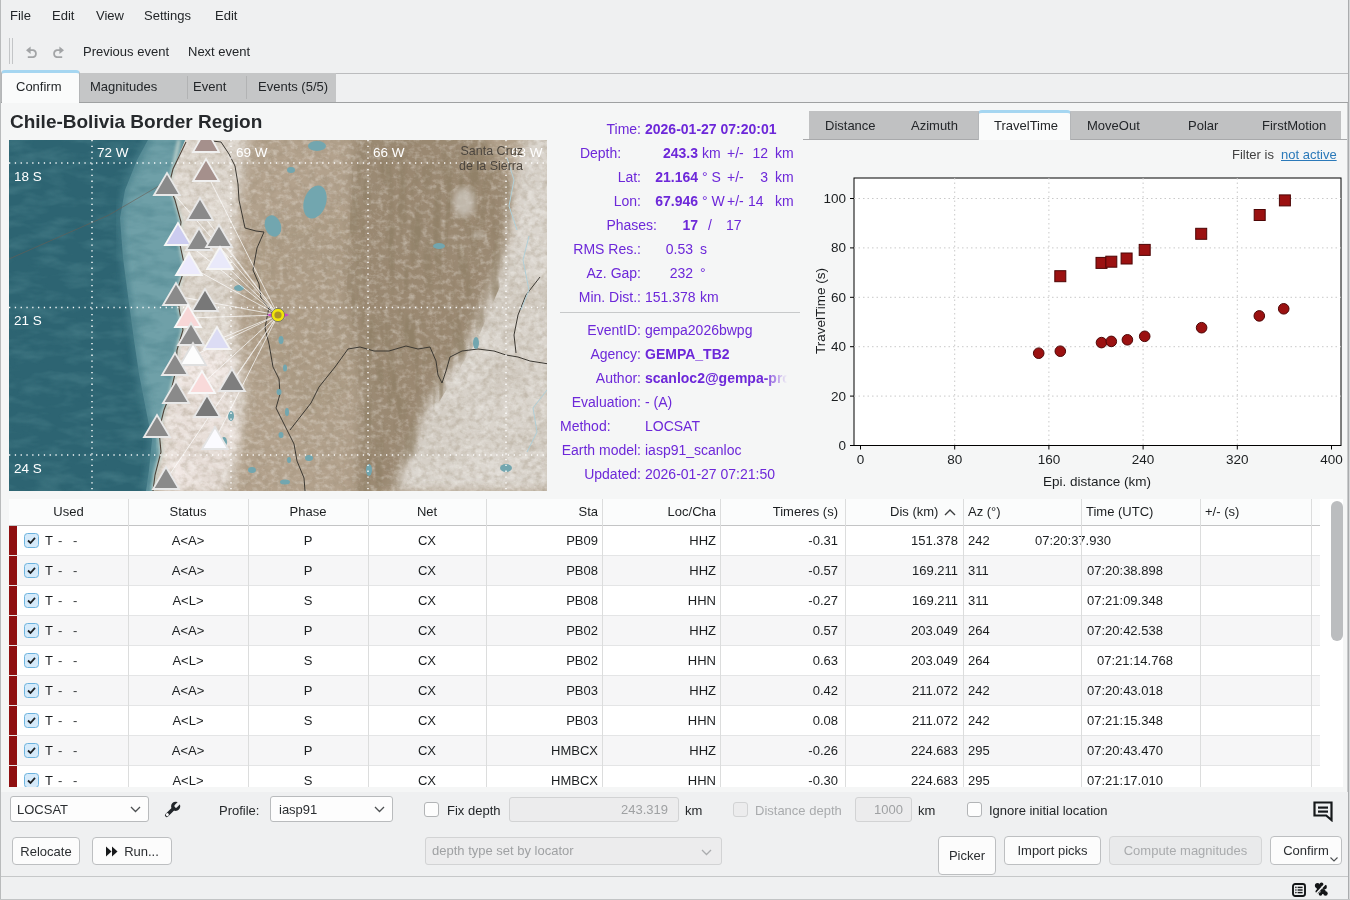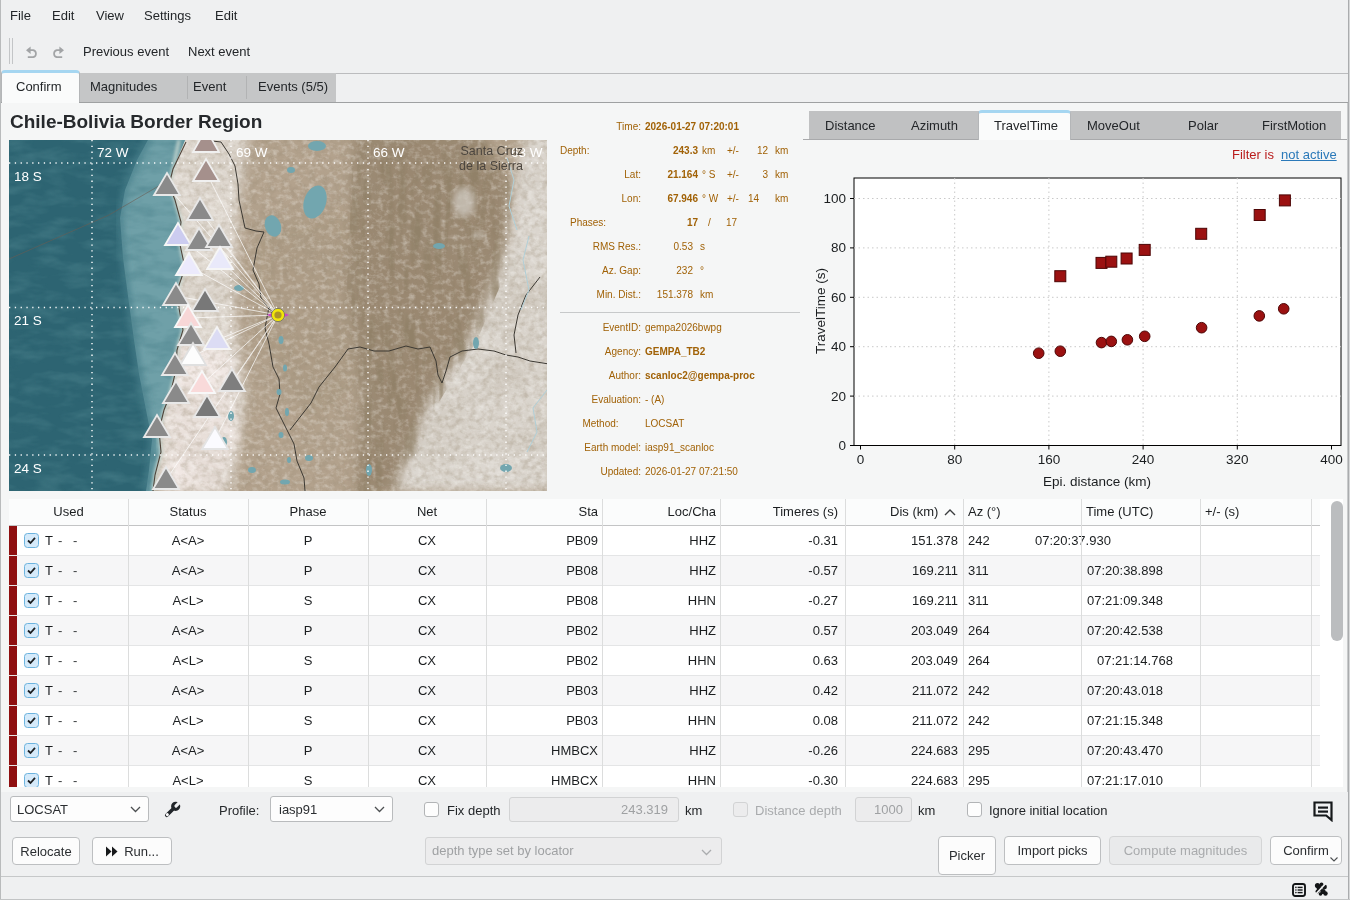--- a/index.html
+++ b/index.html
@@ -226,42 +226,42 @@
 <polygon points="144,349 170,349 157,327" fill="#8a8a8a" stroke="#e8e8e8"></polygon>
 </g>
 
 <polygon points="258,175 264,172.4 264,177.6" fill="#cb42cb"></polygon>
 <polygon points="280,175 274,172.4 274,177.6" fill="#cb42cb"></polygon>
 <circle cx="269" cy="175" r="5" fill="#ad9327" stroke="#f2e60a" stroke-width="2.8"></circle>
 <circle cx="269" cy="175" r="6.6" fill="none" stroke="#77775f" stroke-width="0.9"></circle>
 </g>
 </svg>
 
-<div class="abs" style="left:560px;top:103px;width:240px;height:389px;font-size:10px;color:#a16207">
+<div class="abs" style="left:560px;top:103px;width:240px;height:389px;font-size:14px;color:#6d28d9">
 <div class="abs" style="left:0;top:18px;width:81px;text-align:right">Time:</div>
     <div class="abs" style="left:85px;top:18px;font-weight:bold">2026-01-27 07:20:01</div>
-<div class="abs" style="left:0;top:42px;width:81px;text-align:left">Depth:</div>
+<div class="abs" style="left:0;top:42px;width:81px;text-align:center">Depth:</div>
     <div class="abs" style="left:85px;top:42px;width:53px;text-align:right;font-weight:bold">243.3</div>
     <div class="abs" style="left:142px;top:42px">km</div>
     <div class="abs" style="left:167px;top:42px">+/-</div>
     <div class="abs" style="left:188px;top:42px;width:20px;text-align:right">12</div>
     <div class="abs" style="left:215px;top:42px">km</div>
 <div class="abs" style="left:0;top:66px;width:81px;text-align:right">Lat:</div>
     <div class="abs" style="left:85px;top:66px;width:53px;text-align:right;font-weight:bold">21.164</div>
     <div class="abs" style="left:142px;top:66px">° S</div>
     <div class="abs" style="left:167px;top:66px">+/-</div>
     <div class="abs" style="left:188px;top:66px;width:20px;text-align:right">3</div>
     <div class="abs" style="left:215px;top:66px">km</div>
 <div class="abs" style="left:0;top:90px;width:81px;text-align:right">Lon:</div>
     <div class="abs" style="left:85px;top:90px;width:53px;text-align:right;font-weight:bold">67.946</div>
     <div class="abs" style="left:142px;top:90px">° W</div>
     <div class="abs" style="left:167px;top:90px">+/-</div>
     <div class="abs" style="left:188px;top:90px;width:20px;">14</div>
     <div class="abs" style="left:215px;top:90px">km</div>
-<div class="abs" style="left:10px;top:114px;width:81px;text-align:left">Phases:</div>
+<div class="abs" style="left:16px;top:114px;width:81px;text-align:right">Phases:</div>
     <div class="abs" style="left:85px;top:114px;width:53px;text-align:right;font-weight:bold">17</div>
     <div class="abs" style="left:148px;top:114px">/</div>
     <div class="abs" style="left:166px;top:114px">17</div>
 <div class="abs" style="left:0;top:138px;width:81px;text-align:right">RMS Res.:</div>
     <div class="abs" style="left:85px;top:138px;width:48px;text-align:right">0.53</div>
     <div class="abs" style="left:140px;top:138px">s</div>
 <div class="abs" style="left:0;top:162px;width:81px;text-align:right">Az. Gap:</div>
     <div class="abs" style="left:85px;top:162px;width:48px;text-align:right">232</div>
     <div class="abs" style="left:140px;top:162px">°</div>
 <div class="abs" style="left:0;top:186px;width:81px;text-align:right">Min. Dist.:</div>
@@ -269,39 +269,39 @@
     <div class="abs" style="left:140px;top:186px">km</div>
 <div class="abs" style="left:0;top:209px;width:240px;height:1px;background:#c7c9ca"></div>
 <div class="abs" style="left:0;top:219px;width:81px;text-align:right">EventID:</div>
     <div class="abs" style="left:85px;top:219px">gempa2026bwpg</div>
 <div class="abs" style="left:0;top:243px;width:81px;text-align:right">Agency:</div>
     <div class="abs" style="left:85px;top:243px;font-weight:bold">GEMPA_TB2</div>
 <div class="abs" style="left:0;top:267px;width:81px;text-align:right">Author:</div>
     <div class="abs" style="left:85px;top:267px;width:145px;font-weight:bold;white-space:nowrap;overflow:hidden;-webkit-mask-image:linear-gradient(to right,#000 82%,transparent 98%)">scanloc2@gempa-proc</div>
 <div class="abs" style="left:0;top:291px;width:81px;text-align:right">Evaluation:</div>
     <div class="abs" style="left:85px;top:291px">- (A)</div>
-<div class="abs" style="left:0;top:315px;width:81px;text-align:center">Method:</div>
+<div class="abs" style="left:0;top:315px;width:81px;text-align:left">Method:</div>
     <div class="abs" style="left:85px;top:315px">LOCSAT</div>
 <div class="abs" style="left:0;top:339px;width:81px;text-align:right">Earth model:</div>
     <div class="abs" style="left:85px;top:339px">iasp91_scanloc</div>
 <div class="abs" style="left:0;top:363px;width:81px;text-align:right">Updated:</div>
     <div class="abs" style="left:85px;top:363px">2026-01-27 07:21:50</div>
 </div>
 
 <div class="abs" style="left:809px;top:111px;width:532px;height:29px;background:#c0c1c2"></div>
 <div class="abs" style="left:803px;top:139px;width:545px;height:1px;background:#a8a9ab"></div>
 <div class="abs" style="left:978px;top:110px;width:93px;height:30px;background:#fafbfb;border:1px solid #b4b6b8;border-bottom:none;border-top:3px solid #a5d6f1;border-radius:4px 4px 0 0"></div>
 <div class="abs" style="left:979px;top:139px;width:91px;height:1px;background:#fafbfb"></div>
 <span class="abs" style="left:825px;top:118px">Distance</span>
 <span class="abs" style="left:911px;top:118px">Azimuth</span>
 <span class="abs" style="left:994px;top:118px">TravelTime</span>
 <span class="abs" style="left:1087px;top:118px">MoveOut</span>
 <span class="abs" style="left:1188px;top:118px">Polar</span>
 <span class="abs" style="left:1262px;top:118px">FirstMotion</span>
-<span class="abs" style="left:1232px;top:147px;color:#b91c1c">Filter is</span>
+<span class="abs" style="left:1232px;top:147px;color:#404040">Filter is</span>
 <a class="abs" style="left:1281px;top:147px;color:#2a79b9;text-decoration:underline">not active</a>
 
 <svg class="abs" style="left:808px;top:140px" width="540" height="357" viewBox="0 0 540 357">
 <rect x="46" y="38" width="487" height="267.5" fill="#ffffff" stroke="#000000" stroke-width="1"></rect>
 <g stroke="#c9c9c9" stroke-dasharray="1.5 3" fill="none">
 <line x1="146.7" y1="38" x2="146.7" y2="305.5"></line>
       <line x1="240.9" y1="38" x2="240.9" y2="305.5"></line>
       <line x1="335.1" y1="38" x2="335.1" y2="305.5"></line>
       <line x1="429.3" y1="38" x2="429.3" y2="305.5"></line>
 <line x1="46" y1="256.1" x2="533" y2="256.1"></line>

